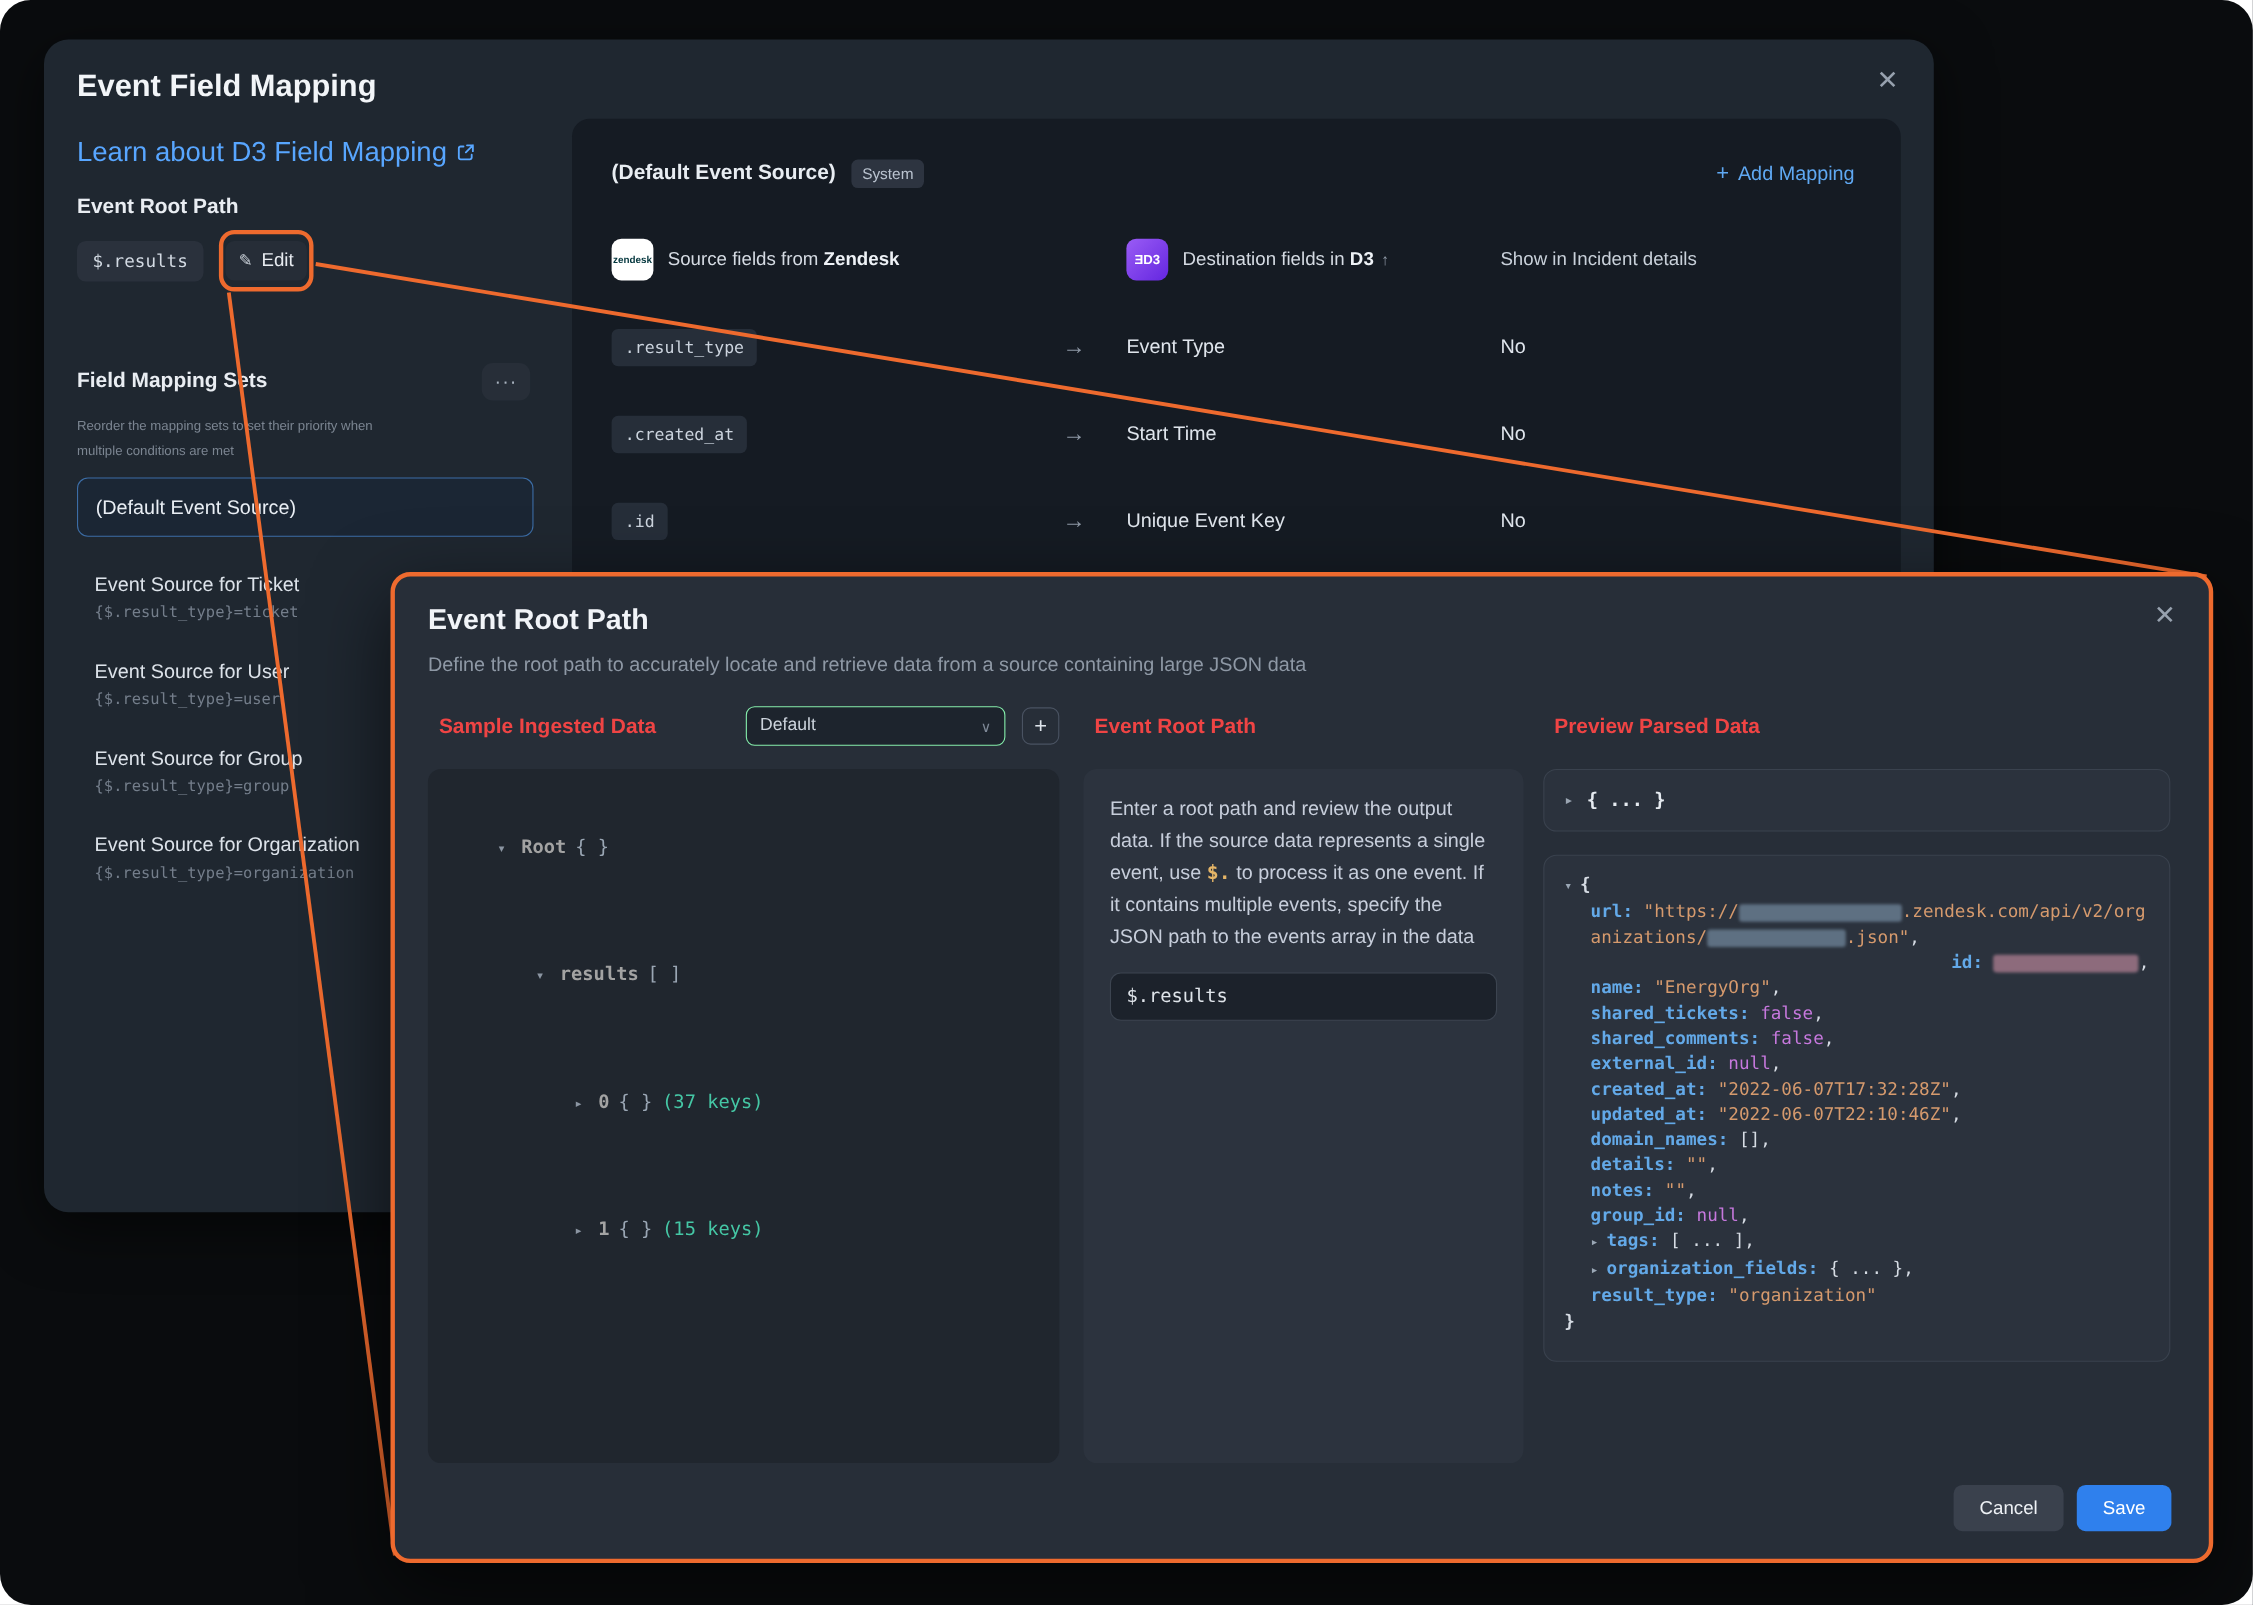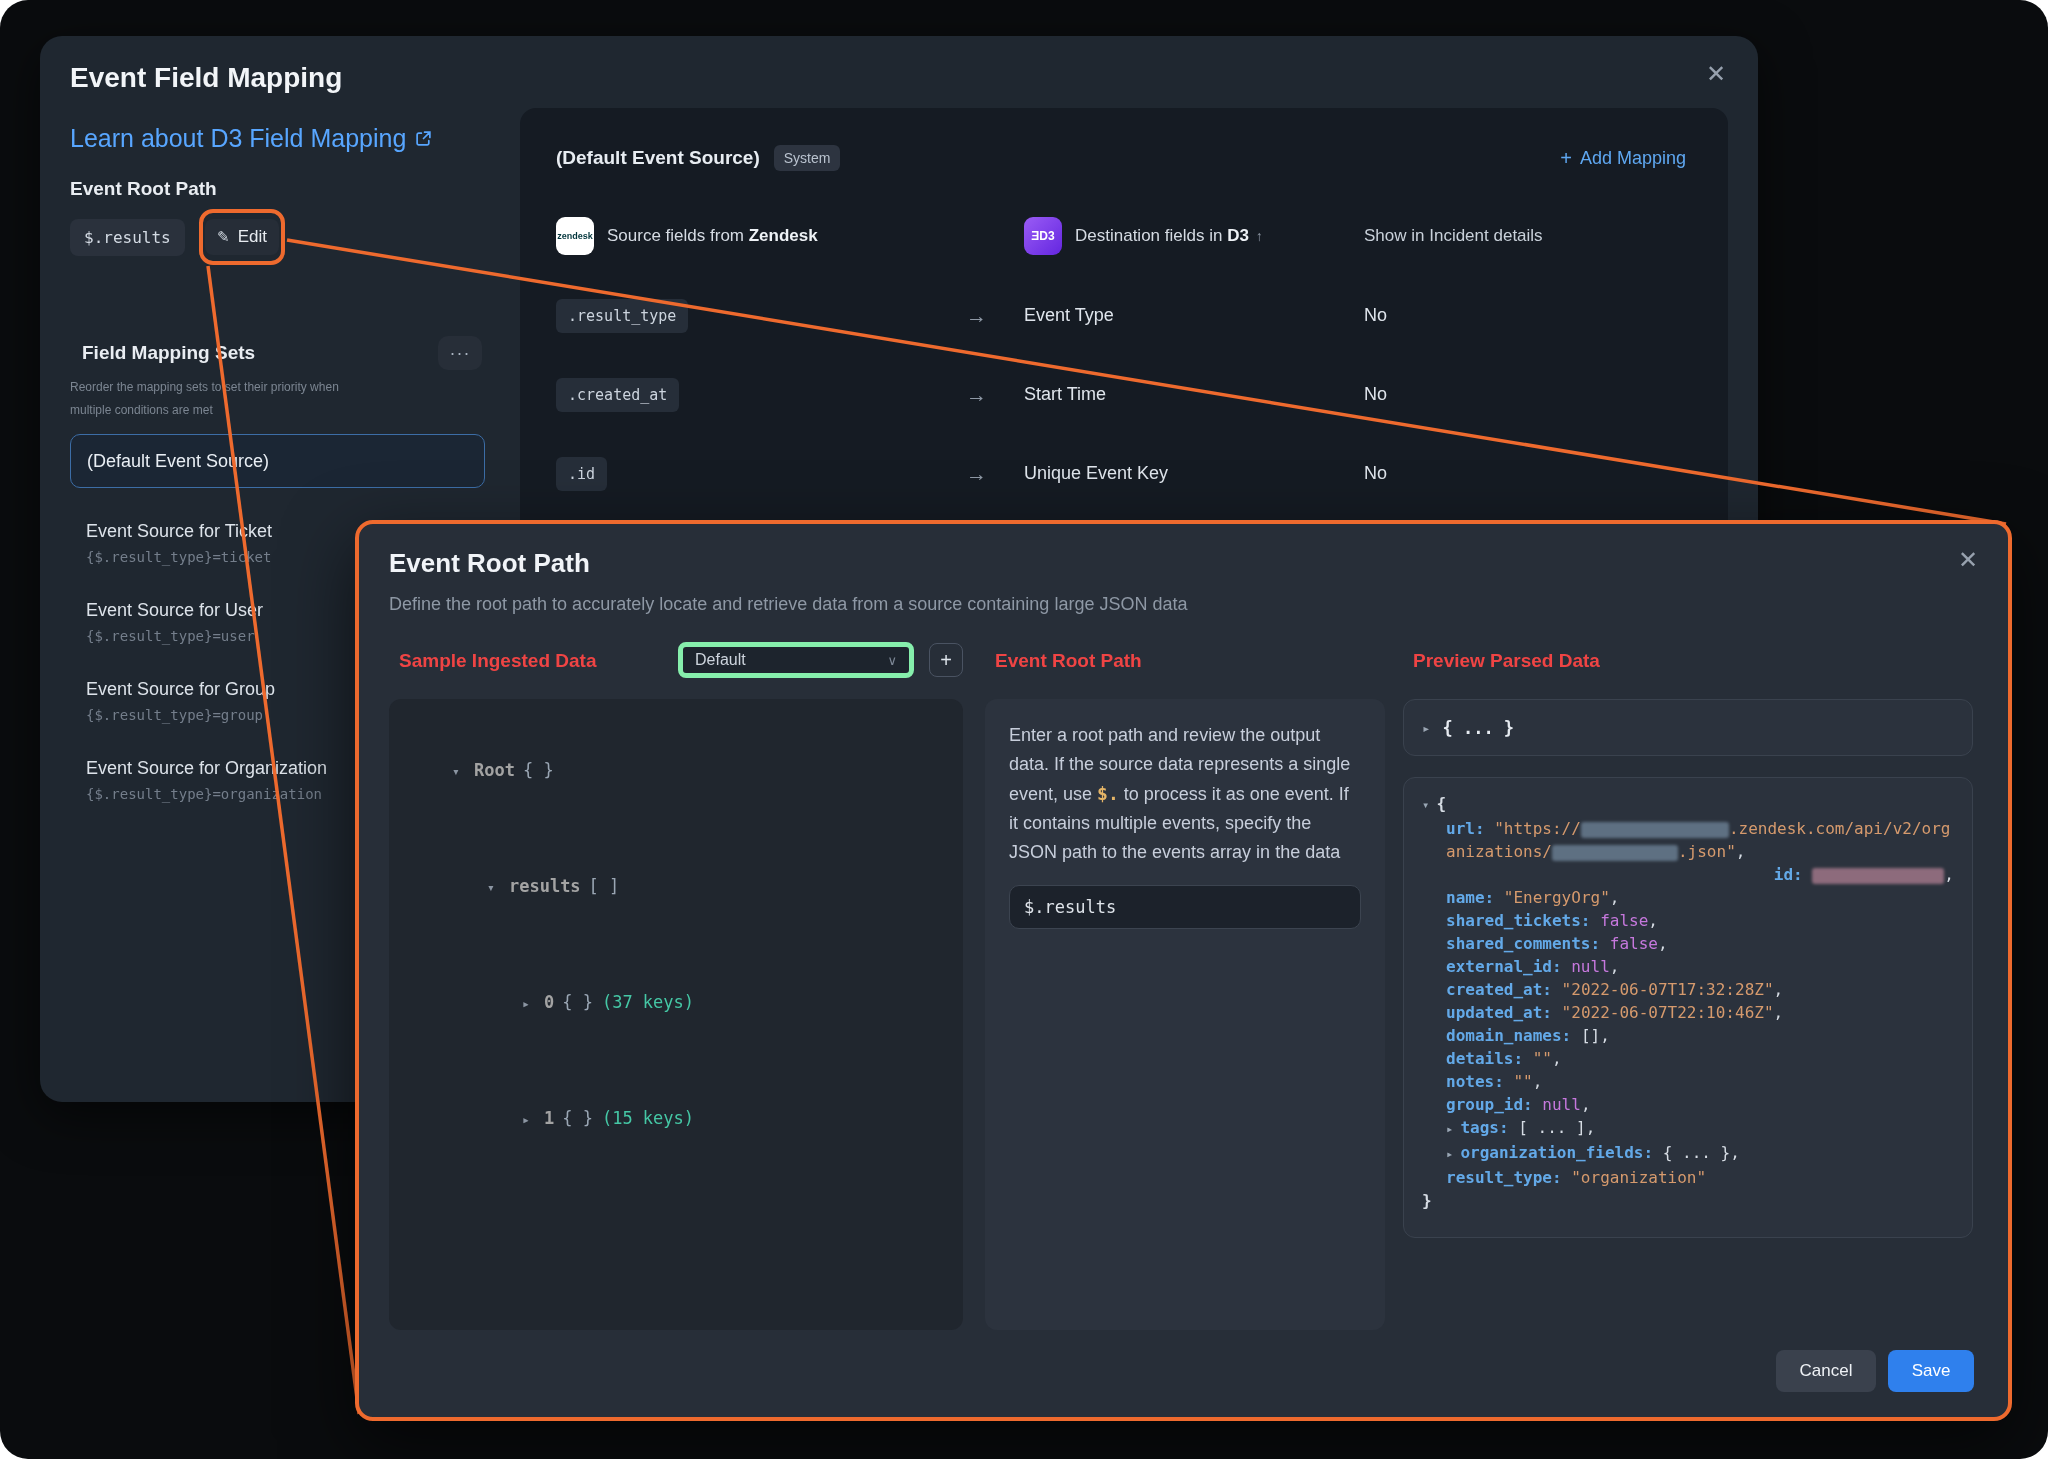--- a/index.html
+++ b/index.html
@@ -43,21 +43,21 @@
     display:flex; align-items:center; justify-content:center; z-index:5;
   }
   .edit-btn {
     background:#262d37; border:none; border-radius:8px; color:#e7ebf0;
     font-size:17px; padding:8px 12px; display:flex; align-items:center; gap:8px; cursor:pointer;
     font-family:"Liberation Sans", sans-serif;
   }
   .pencil { font-size:15px; color:#cfd6de; }
 
   .fms-header { position:absolute; left:30px; top:294px; width:412px; display:flex; justify-content:space-between; align-items:center; }
-  .fms-title { font-size:19px; font-weight:700; color:#e9edf2; margin:12px; }
+  .fms-title { font-size:19px; font-weight:700; color:#e9edf2; margin:0; }
   .ellipsis-btn {
     background:#272e38; border:none; border-radius:10px; width:44px; height:34px;
     color:#aab4c0; font-size:18px; letter-spacing:1px; cursor:pointer; line-height:1;
   }
   .fms-desc { position:absolute; left:30px; top:340px; margin:0; font-size:12px; line-height:23px; color:#7b8591; }
 
   .set-list { position:absolute; left:30px; top:398px; width:415px; }
   .set-item { padding:0 16px; margin-top:30px; cursor:pointer; border-radius:10px; }
   .set-item.selected {
     margin-top:0; height:54px; display:flex; align-items:center;
@@ -119,21 +119,21 @@
   .root-modal .modal-close { right:26px; top:20px; }
   .rm-subtitle { position:absolute; left:30px; top:70px; margin:0; font-size:18px; color:#8e98a5; }
 
   .sec-head { position:absolute; top:126px; font-size:19px; font-weight:700; color:#ef4444;margin-left:10px; }
   .head-sample { left:30px; }
   .head-path { left:626px; }
   .head-preview { left:1044px; }
 
   .sample-select {
     position:absolute; left:319px; top:118px; width:236px; height:36px;
-    background:#1d242d; border:5px solid #86efac; border-radius:8px;
+    background:#1d242d; border:1px solid #86efac; border-radius:8px;
     display:flex; align-items:center; justify-content:space-between;
     padding:0 12px; color:#cdd4dd; font-size:16px; cursor:pointer;
   }
   .select-chevron { color:#7e8896; font-size:13px; }
   .sample-add {
     position:absolute; left:570px; top:119px; width:34px; height:34px;
     background:transparent; border:1px solid #4a5362; border-radius:8px;
     color:#dfe5ec; font-size:20px; cursor:pointer; line-height:1;
   }
 

